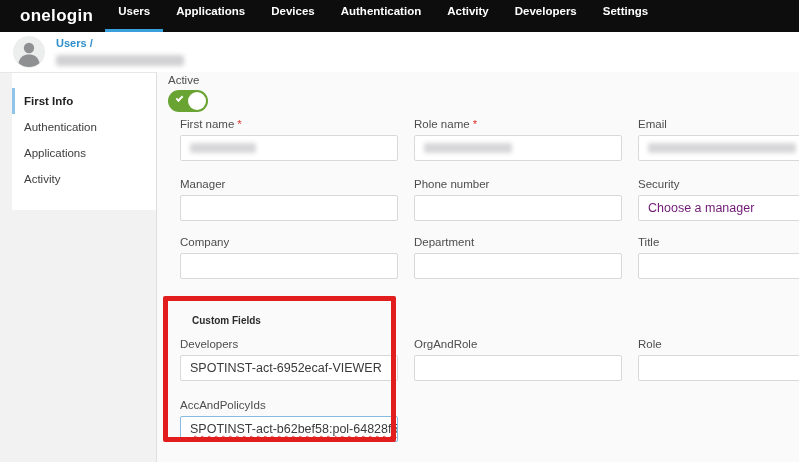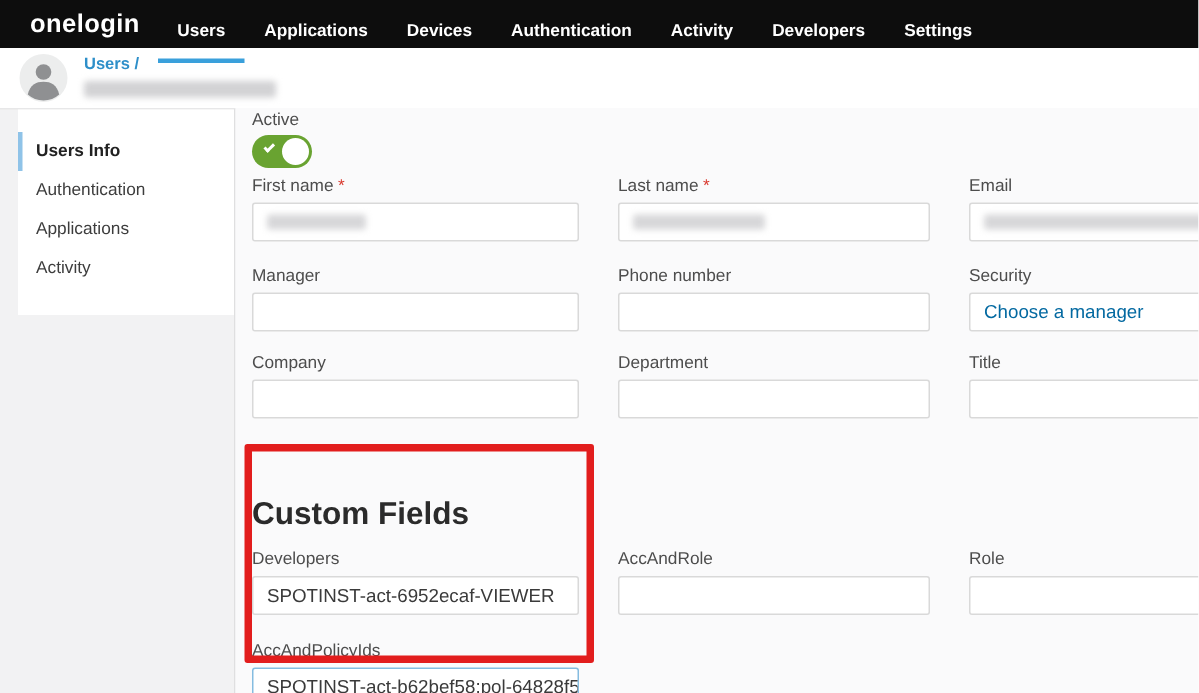--- a/index.html
+++ b/index.html
@@ -1,20 +1,20 @@
 <!DOCTYPE html>
 <html><head>
 <meta charset="utf-8">
 <style>
   * { box-sizing: border-box; margin: 0; padding: 0; }
   html,body { width:799px; height:462px; overflow:hidden; }
   body { font-family:"Liberation Sans", sans-serif; background:#ffffff; position:relative; }
 
   
-  .topnav { height:32px; background:#0d0d0d; display:flex; align-items:flex-start; padding-left:20px; }
+  .topnav { height:32px; background:#0d0d0d; display:flex; align-items:flex-end; padding-left:20px; }
   .logo { color:#fff; font-size:17px; font-weight:bold; letter-spacing:.3px; line-height:32px; margin-right:12px; }
   .nav-item { color:#fff; font-size:11.5px; font-weight:600; line-height:32px; padding:5px 13px; cursor:pointer; }
   .nav-item.active { box-shadow: inset 0 -3px 0 #3aa0db; }
 
   
   .header { height:40px; background:#fff; display:flex; align-items:center; padding-left:12px; }
   .avatar { width:34px; height:34px; flex:0 0 34px; }
   .crumbs { margin-left:10px; }
   .crumb-link { color:#2e8fc9; font-size:11px; font-weight:bold; text-decoration:none; display:block; }
   .redact { display:inline-block; background:#d7d7d9; border-radius:2px; filter:blur(2px); height:10px; vertical-align:middle; }
@@ -25,37 +25,37 @@
   .sidebar { width:157px; flex:0 0 157px; background:#f2f2f3; border-right:1px solid #dfdfe0; border-top:1px solid #e7e7e8; }
   .sidenav { margin-left:12px; background:#fff; padding:15px 0 18px; }
   .side-item { height:26px; line-height:26px; font-size:11.5px; color:#3d3d3d; padding-left:9px; border-left:3px solid transparent; cursor:pointer; }
   .side-item.active { font-weight:bold; color:#222; border-left-color:#8fc3e8; }
 
   .main { flex:1; background:#fafafb; padding:2px 0 0 11px; overflow:hidden; }
 
   .field-label { font-size:11.5px; color:#4d4d4d; margin-bottom:5px; }
   .req { color:#d93a2f; margin-left:3px; }
   .input { height:26px; background:#fff; border:1px solid #d9d9d9; border-radius:2px; padding:0 9px; font-size:12.5px; color:#3a3a3a; display:flex; align-items:center; width:100%; overflow:hidden; white-space:nowrap; }
-  .input .placeholder { color:#0369a1; }
+  .input .placeholder { color:#701a75; }
   .input.focused { border-color:#85bce0; }
   .spell { text-decoration:underline; text-decoration-style:wavy; text-decoration-color:#e05252; text-decoration-thickness:1px; text-underline-offset:2px; }
 
-  .row { display:grid; grid-template-columns:218px 208px 230px; column-gap:26px; }
+  .row { display:grid; grid-template-columns:218px 208px 230px; column-gap:16px;margin-left:12px; }
   .row-1 { margin-top:6px; }
   .row-2 { margin-top:17px; }
   .row-3 { margin-top:15px; }
 
   
   .active-label { font-size:11.5px; color:#4d4d4d; }
   .toggle { margin-top:4px; width:40px; height:22px; background:#69a331; border-radius:11px; position:relative; cursor:pointer; }
   .toggle .knob { position:absolute; top:2px; right:2px; width:18px; height:18px; background:#fff; border-radius:50%; }
   .toggle .check { position:absolute; left:8px; top:6px; width:7px; height:4px; border-left:2px solid #fff; border-bottom:2px solid #fff; transform:rotate(-45deg); }
 
   
-  .custom-title { margin-top:52px; font-size:21px; font-weight:bold; color:#2b2b2b; }
+  .custom-title { margin-top:36px; font-size:10px; font-weight:bold; color:#2b2b2b;padding-left:24px; }
   .row-custom { margin-top:12px; }
   .row-policy { margin-top:18px; }
 
   
   .annotation-box { position:absolute; left:163px; top:296px; width:233px; height:146px; border:5px solid #e21d1d; border-radius:2px; z-index:50; pointer-events:none; }
 </style>
 </head>
 <body>
 
 <div class="topnav">
@@ -78,21 +78,21 @@
   <div class="crumbs">
     <a href="#" class="crumb-link">Users /</a>
     <span class="redact crumb-redact"></span>
   </div>
 </div>
 
 <div class="content">
 
   <div class="sidebar">
     <div class="sidenav">
-      <div class="side-item active">Users Info</div>
+      <div class="side-item active">First Info</div>
       <div class="side-item">Authentication</div>
       <div class="side-item">Applications</div>
       <div class="side-item">Activity</div>
     </div>
   </div>
 
   <div class="main">
 
     <div class="active-label">Active</div>
     <div class="toggle">
@@ -101,21 +101,21 @@
     </div>
 
     <div class="row row-1">
       <div>
         <div class="field-label"><span>First name</span><span class="req">*</span></div>
         <div class="input">
             <span class="redact" style="width:66px"></span>
           </div>
       </div>
       <div>
-        <div class="field-label"><span>Last name</span><span class="req">*</span></div>
+        <div class="field-label"><span>Role name</span><span class="req">*</span></div>
         <div class="input">
             <span class="redact" style="width:88px"></span>
           </div>
       </div>
       <div>
         <div class="field-label"><span>Email</span></div>
         <div class="input">
             <span class="redact" style="width:148px"></span>
           </div>
       </div>
@@ -166,21 +166,21 @@
     <div class="custom-title">Custom Fields</div>
 
     <div class="row row-custom">
       <div>
         <div class="field-label"><span>Developers</span></div>
         <div class="input">
             <span>SPOTINST-act-6952ecaf-VIEWER</span>
           </div>
       </div>
       <div>
-        <div class="field-label"><span>AccAndRole</span></div>
+        <div class="field-label"><span>OrgAndRole</span></div>
         <div class="input">
             <span></span>
           </div>
       </div>
       <div>
         <div class="field-label"><span>Role</span></div>
         <div class="input">
             <span></span>
           </div>
       </div>

